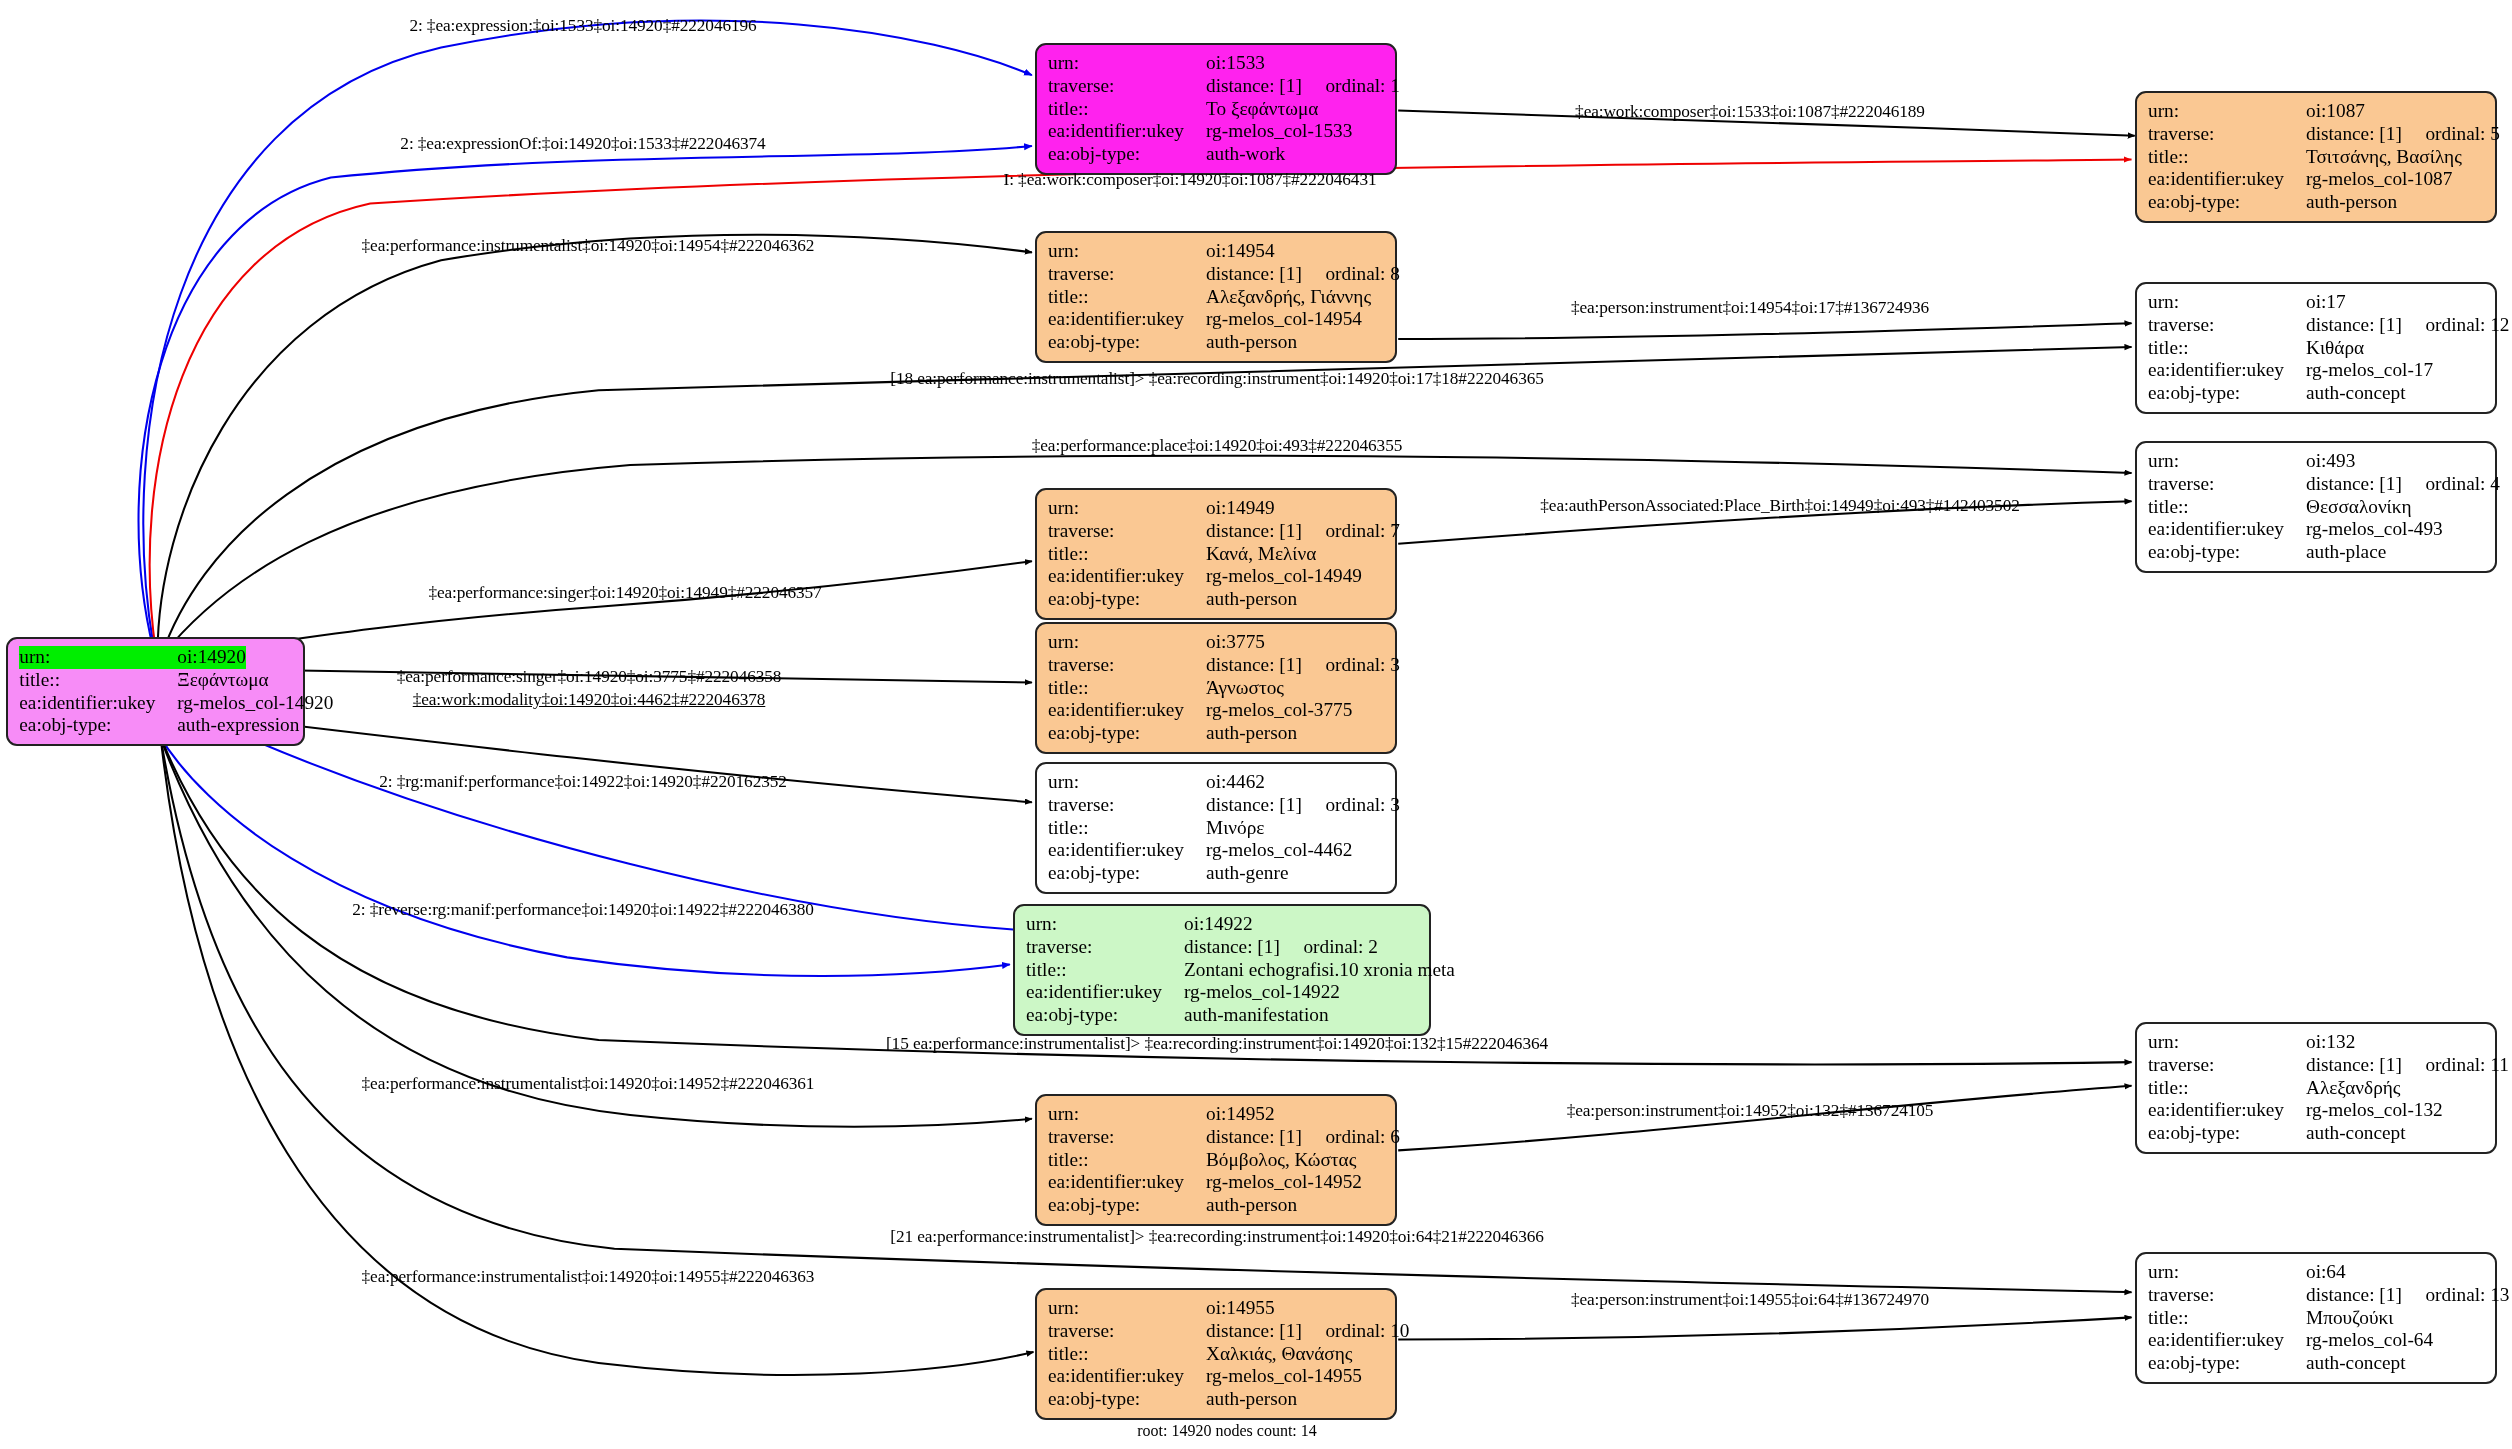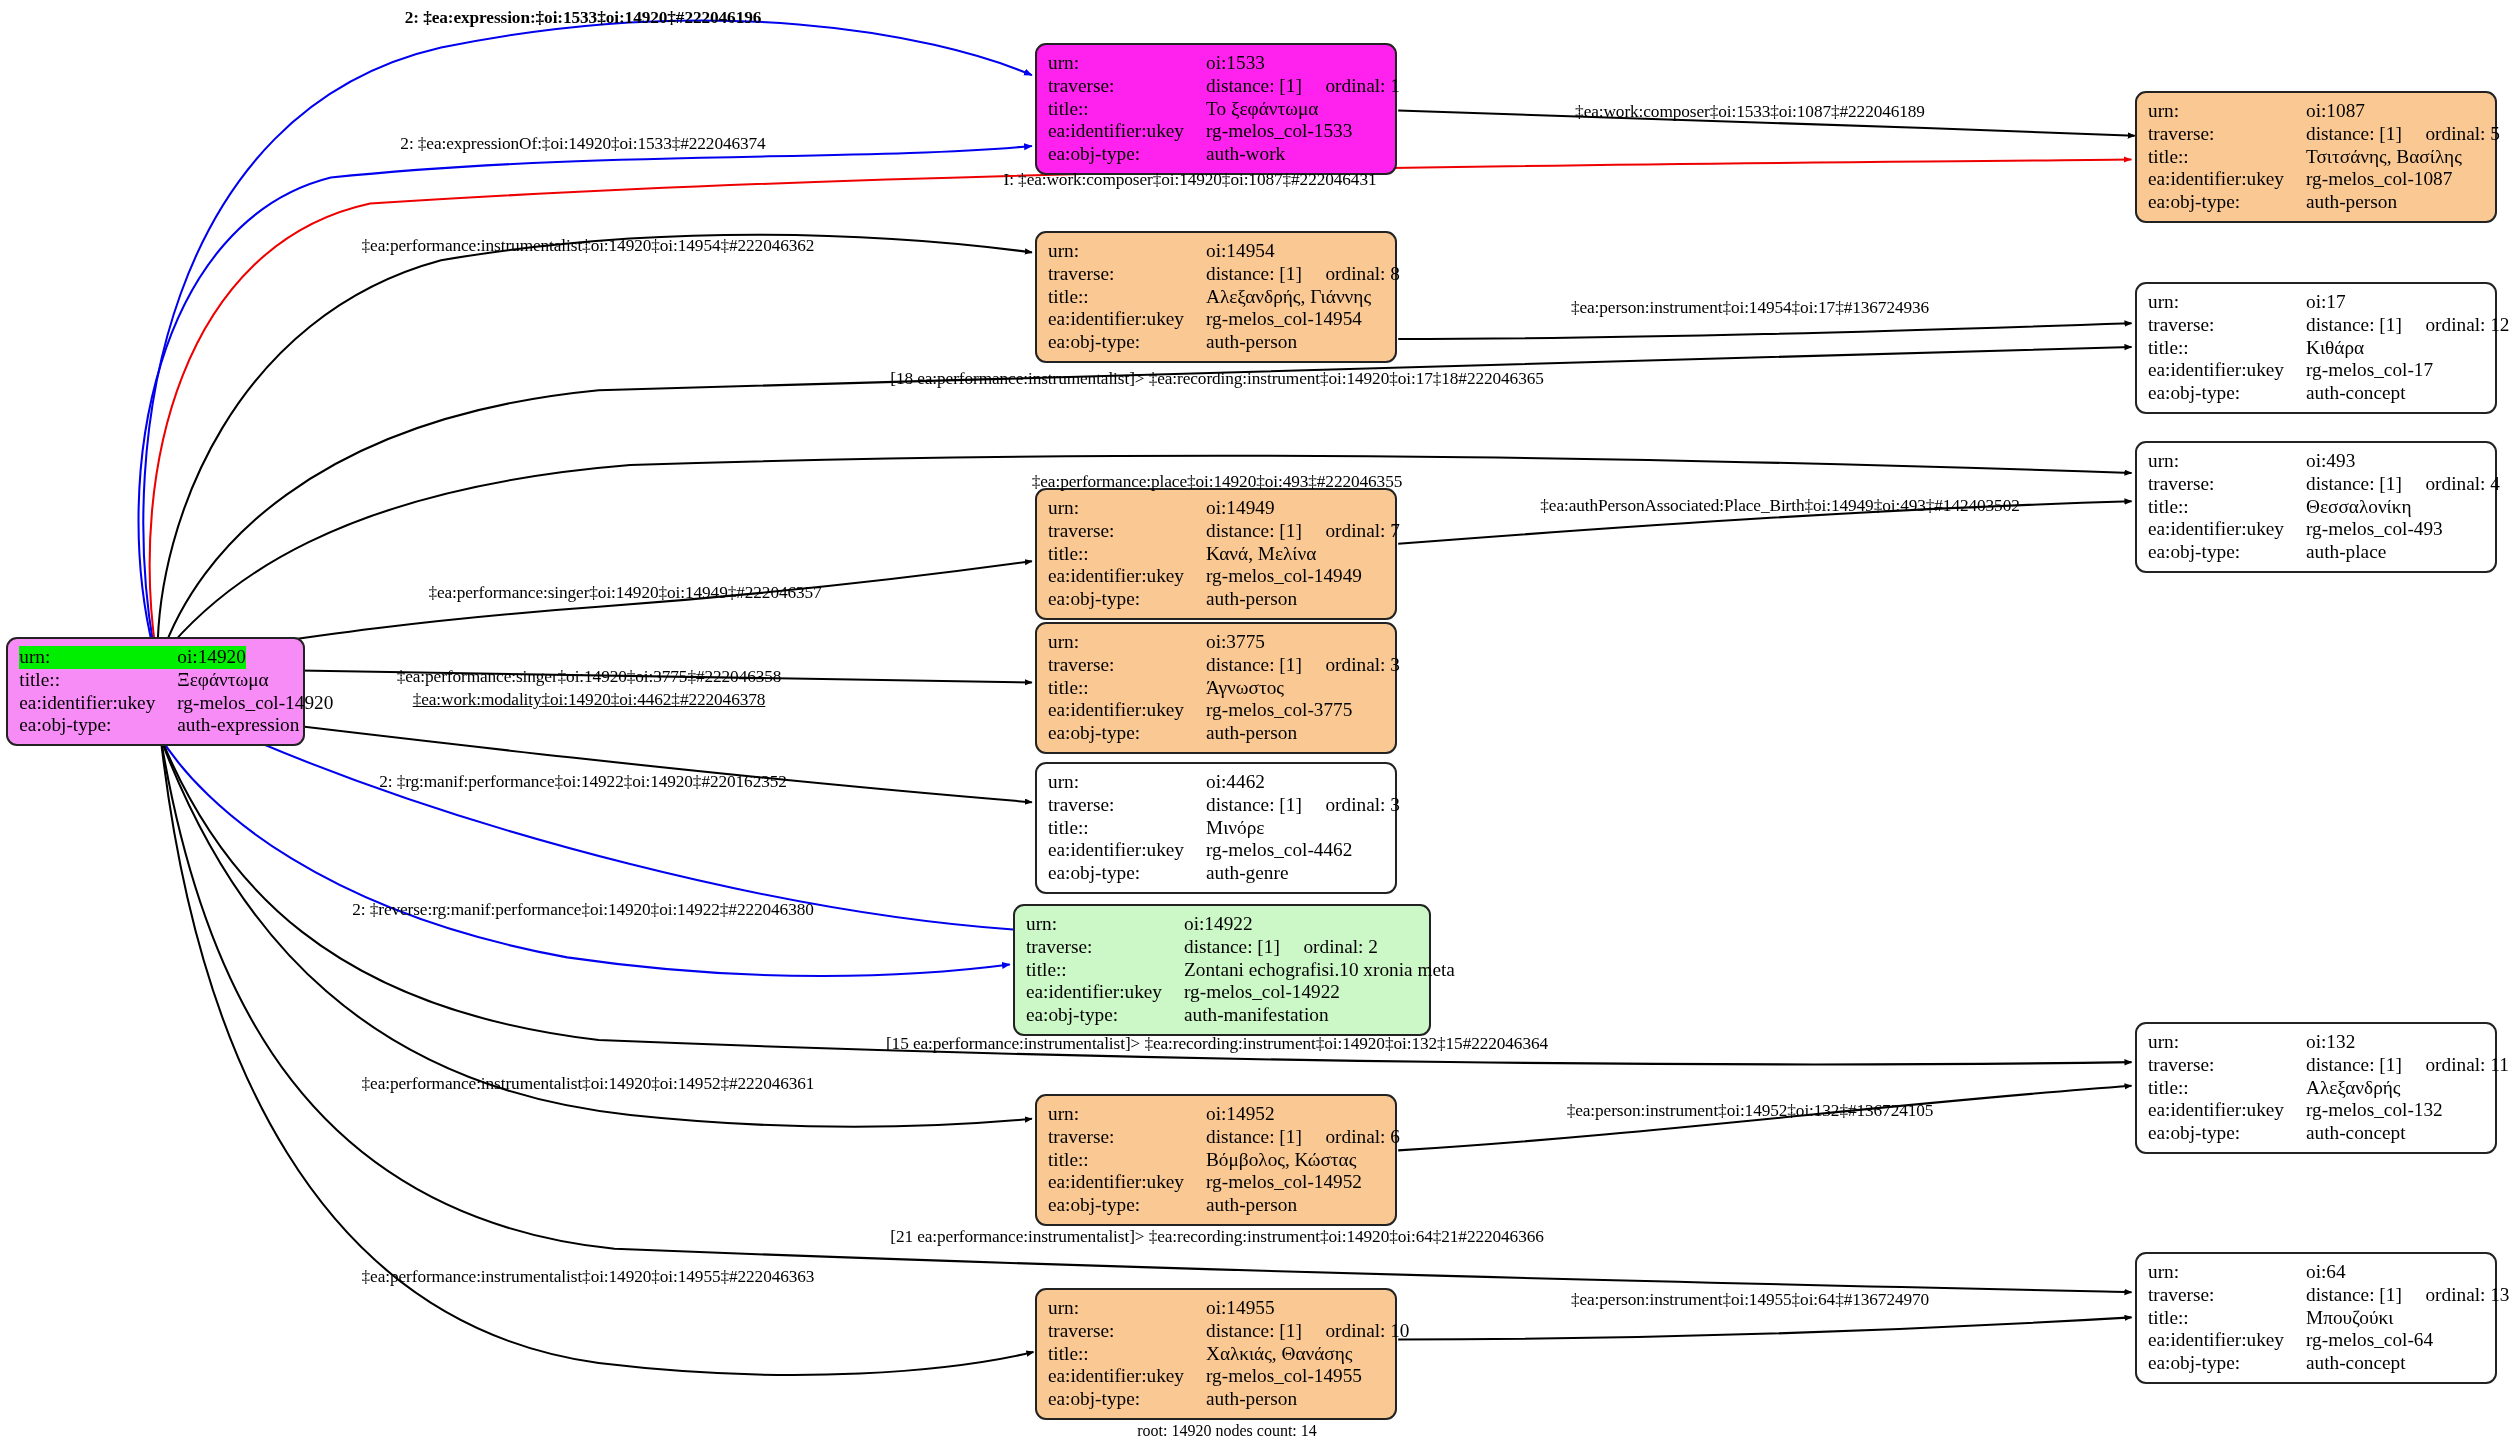--- a/index.html
+++ b/index.html
@@ -444,28 +444,28 @@
     <div class="row">
       <span class="k">ea:identifier:ukey</span>
       <span class="v">rg-melos_col-14955</span>
     </div>
     <div class="row">
       <span class="k">ea:obj-type:</span>
       <span class="v">auth-person</span>
     </div>
   </div>
 
-  <div class="edge-label center" style="left:583px; top:8px;font-weight:bold;">2: ‡ea:expression:‡oi:1533‡oi:14920‡#222046196</div>
+  <div class="edge-label center" style="left:583px; top:16px;">2: ‡ea:expression:‡oi:1533‡oi:14920‡#222046196</div>
   <div class="edge-label center" style="left:583px; top:134px;">2: ‡ea:expressionOf:‡oi:14920‡oi:1533‡#222046374</div>
   <div class="edge-label center" style="left:1750px; top:102px;">‡ea:work:composer‡oi:1533‡oi:1087‡#222046189</div>
   <div class="edge-label center" style="left:1190px; top:170px;">I: ‡ea:work:composer‡oi:14920‡oi:1087‡#222046431</div>
   <div class="edge-label center" style="left:588px; top:236px;">‡ea:performance:instrumentalist‡oi:14920‡oi:14954‡#222046362</div>
   <div class="edge-label center" style="left:1750px; top:298px;">‡ea:person:instrument‡oi:14954‡oi:17‡#136724936</div>
   <div class="edge-label center" style="left:1217px; top:369px;">[18 ea:performance:instrumentalist]&gt; ‡ea:recording:instrument‡oi:14920‡oi:17‡18#222046365</div>
-  <div class="edge-label center" style="left:1217px; top:436px;margin-top:36px;">‡ea:performance:place‡oi:14920‡oi:493‡#222046355</div>
+  <div class="edge-label center" style="left:1217px; top:436px;">‡ea:performance:place‡oi:14920‡oi:493‡#222046355</div>
   <div class="edge-label center" style="left:1780px; top:496px;">‡ea:authPersonAssociated:Place_Birth‡oi:14949‡oi:493‡#142403502</div>
   <div class="edge-label center" style="left:589px; top:583px;margin-left:36px;">‡ea:performance:singer‡oi:14920‡oi:14949‡#222046357</div>
   <div class="edge-label center" style="left:589px; top:667px;">‡ea:performance:singer‡oi:14920‡oi:3775‡#222046358</div>
   <div class="edge-label center" style="left:589px; top:690px;text-decoration:underline;">‡ea:work:modality‡oi:14920‡oi:4462‡#222046378</div>
   <div class="edge-label center" style="left:583px; top:772px;">2: ‡rg:manif:performance‡oi:14922‡oi:14920‡#220162352</div>
   <div class="edge-label center" style="left:583px; top:900px;">2: ‡reverse:rg:manif:performance‡oi:14920‡oi:14922‡#222046380</div>
   <div class="edge-label center" style="left:1217px; top:1034px;">[15 ea:performance:instrumentalist]&gt; ‡ea:recording:instrument‡oi:14920‡oi:132‡15#222046364</div>
   <div class="edge-label center" style="left:588px; top:1074px;">‡ea:performance:instrumentalist‡oi:14920‡oi:14952‡#222046361</div>
   <div class="edge-label center" style="left:1750px; top:1101px;">‡ea:person:instrument‡oi:14952‡oi:132‡#136724105</div>
   <div class="edge-label center" style="left:1217px; top:1227px;">[21 ea:performance:instrumentalist]&gt; ‡ea:recording:instrument‡oi:14920‡oi:64‡21#222046366</div>

